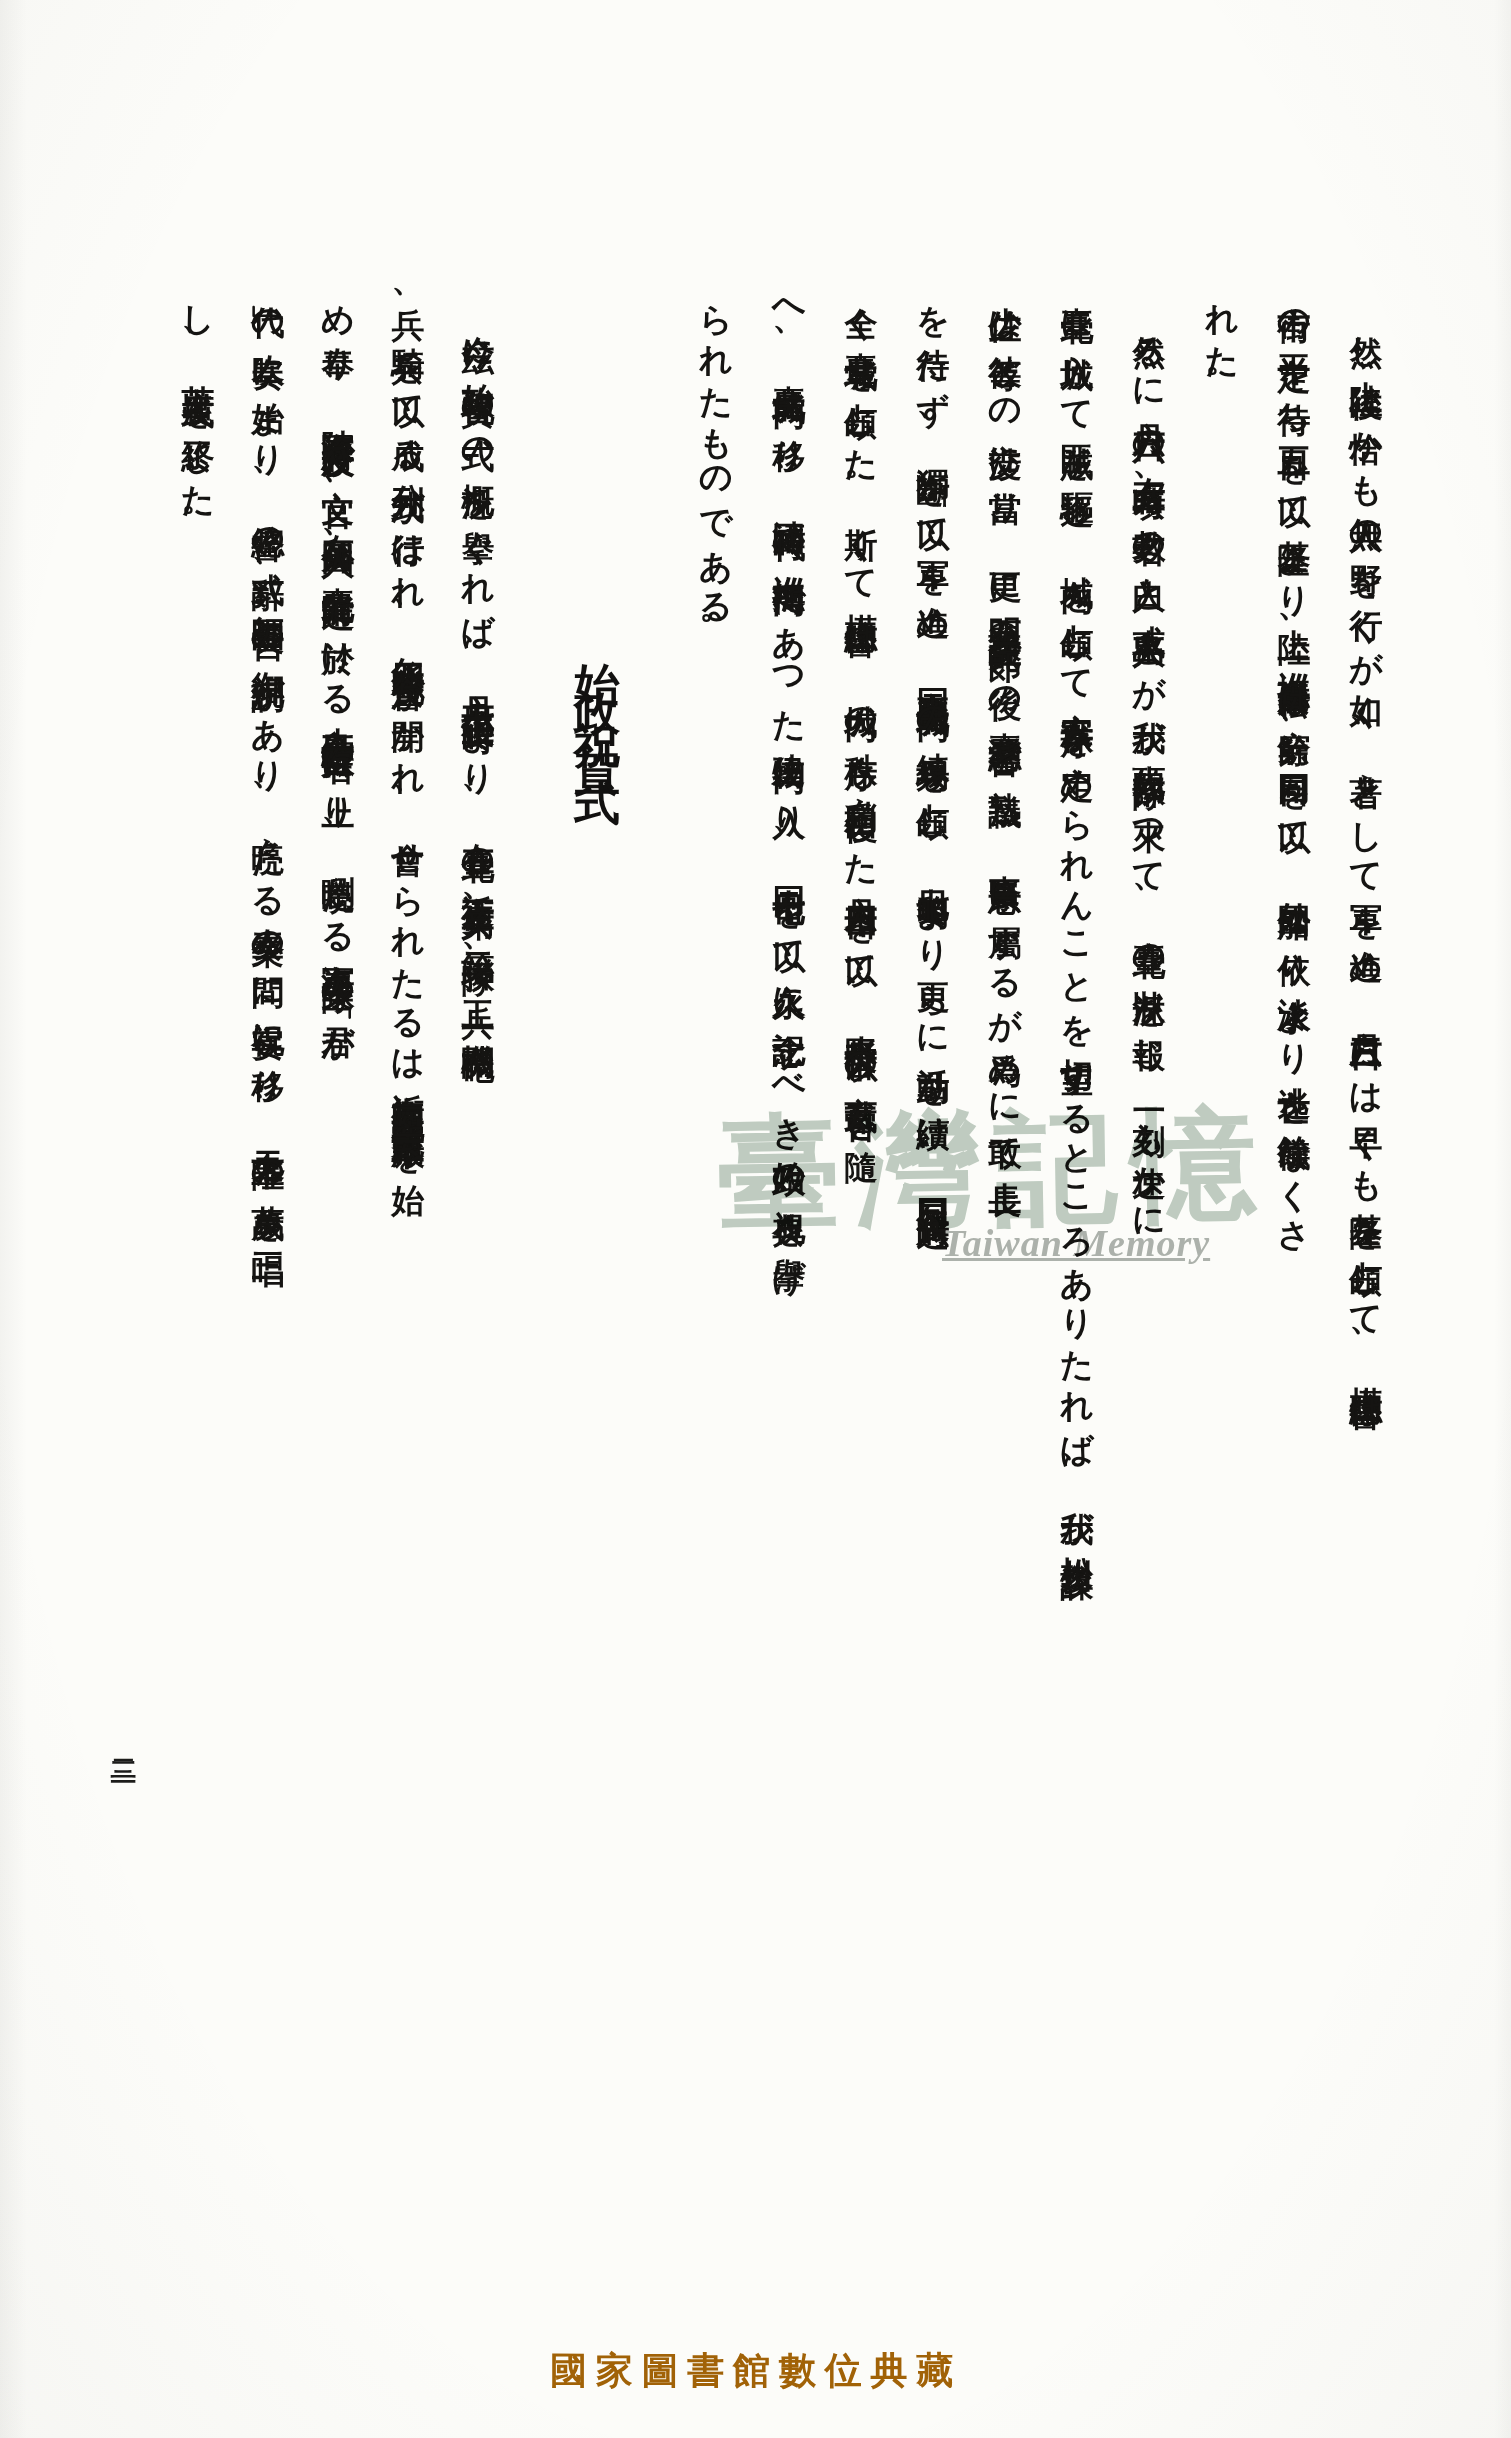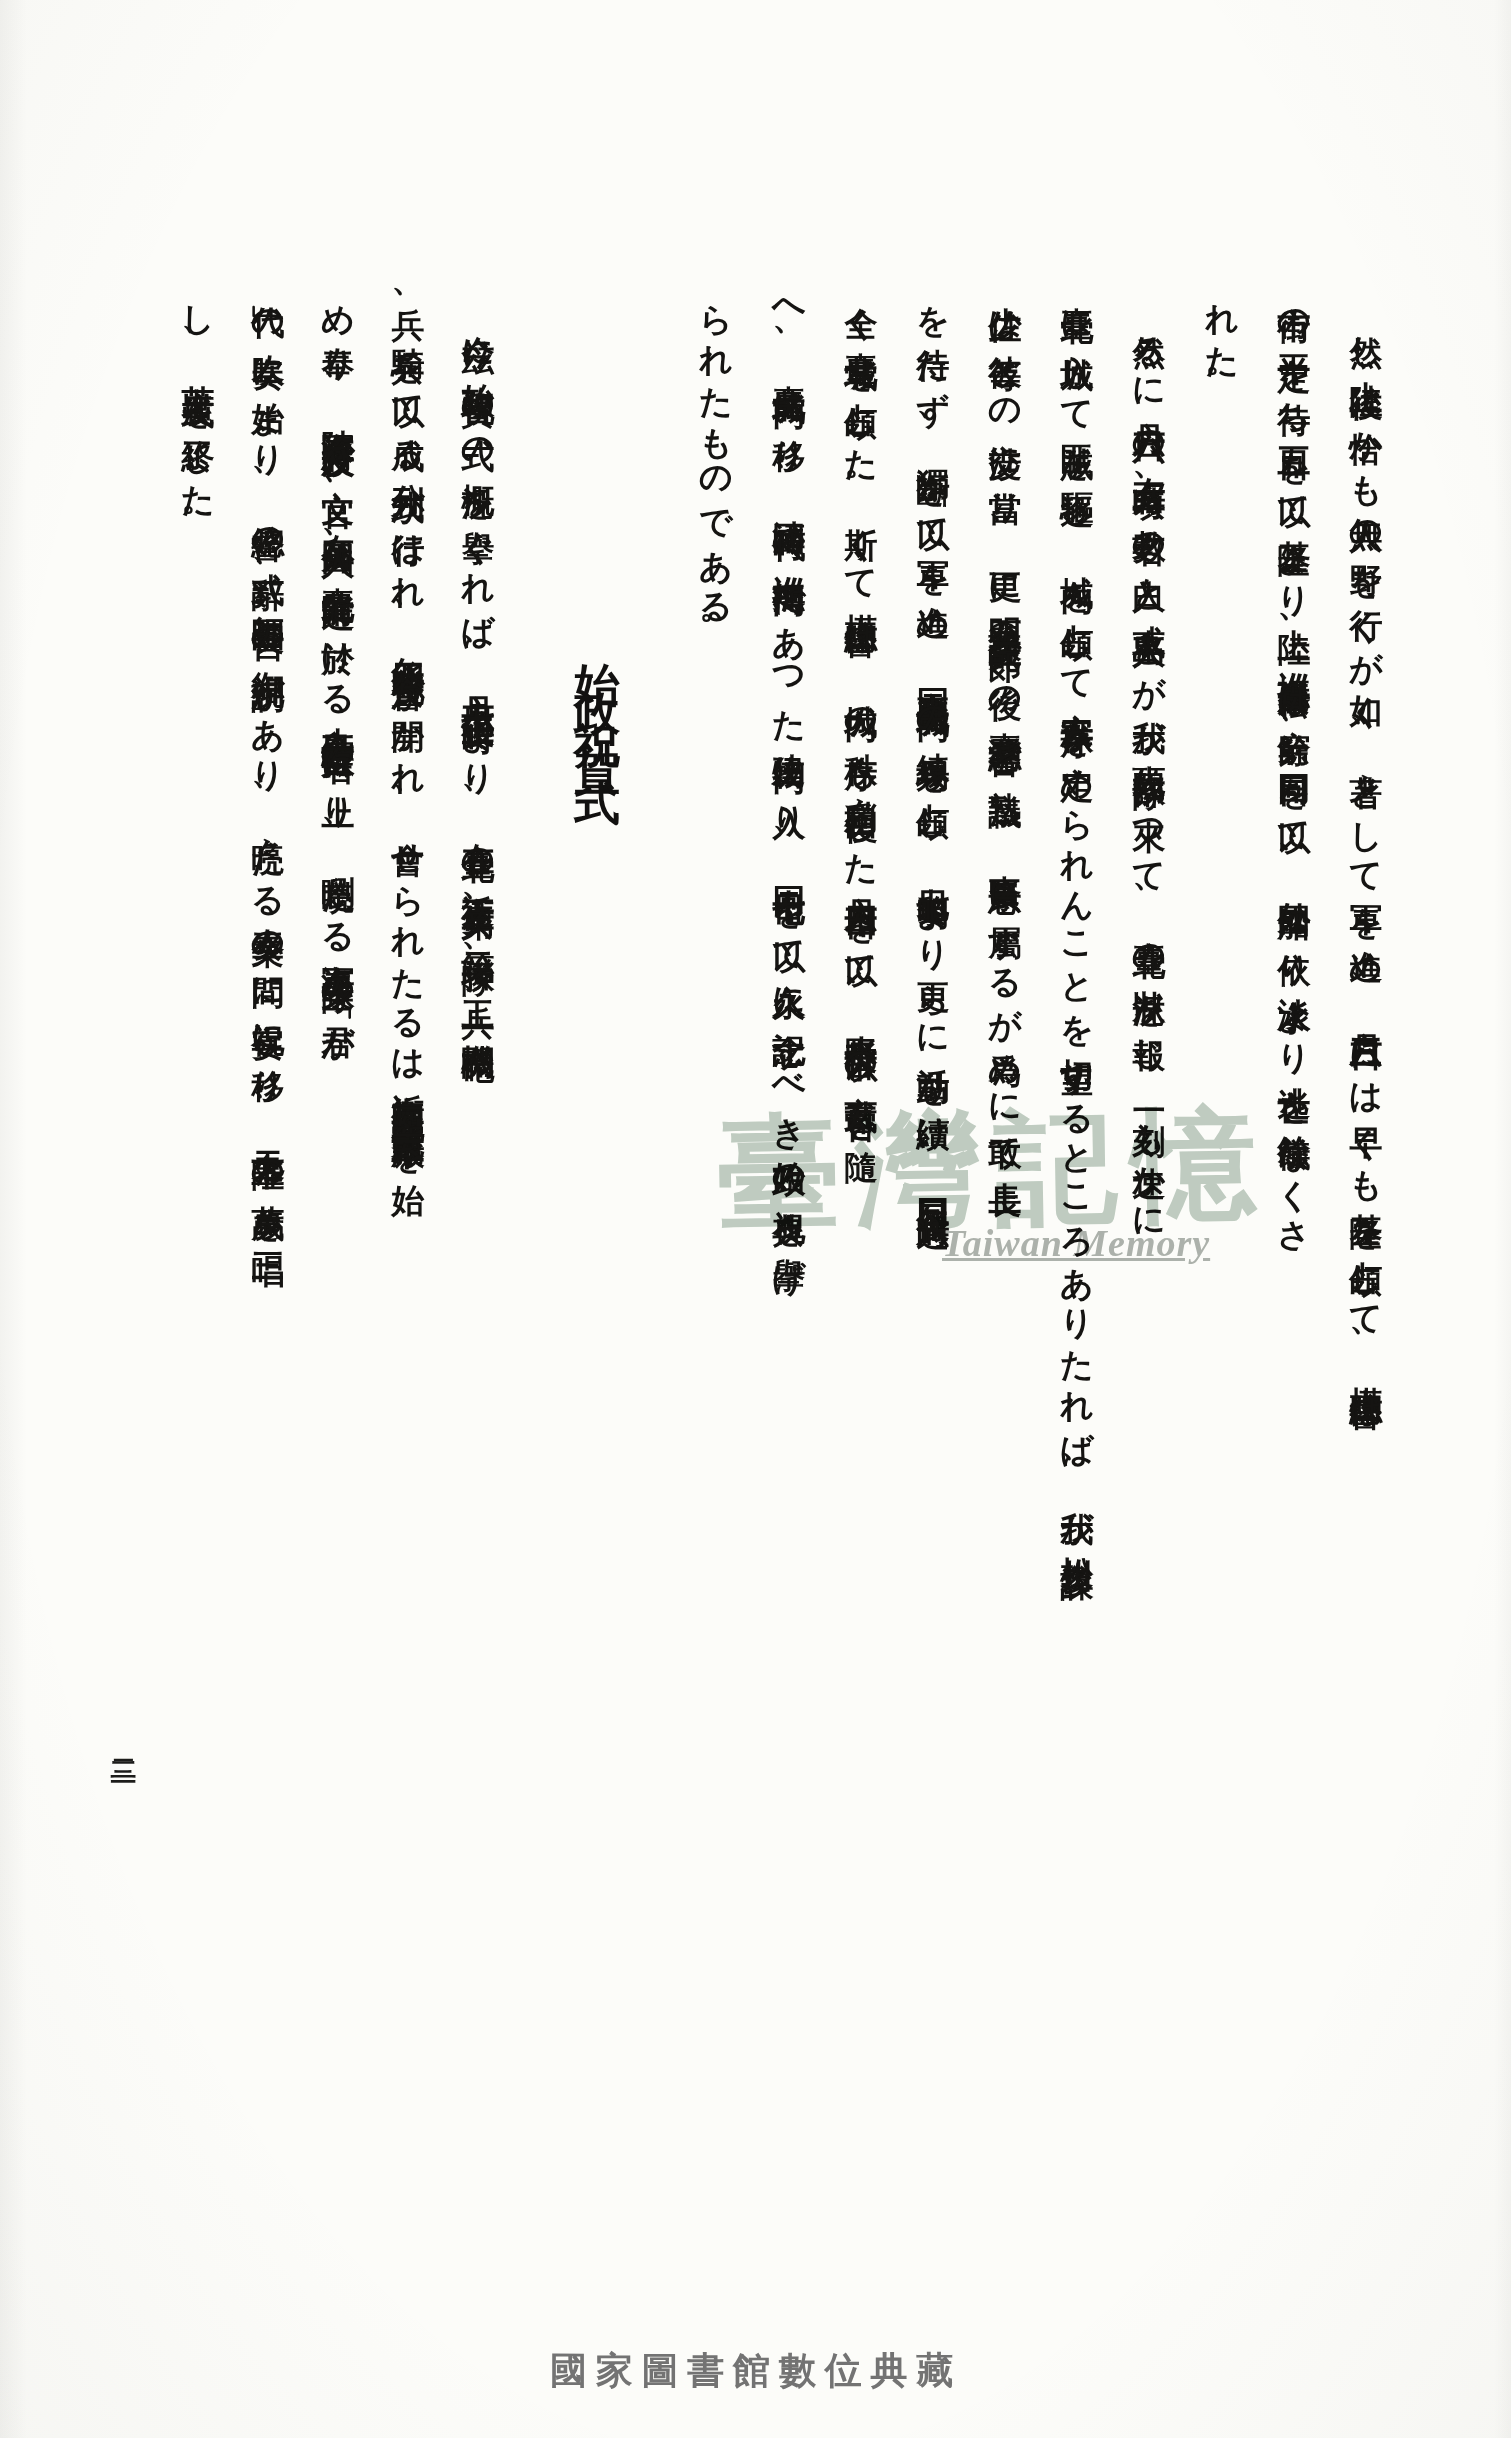--- a/index.html
+++ b/index.html
@@ -28,21 +28,21 @@
     font-weight:700;color:#121110;white-space:nowrap;
   }
   .pagenum{
     position:absolute;left:105px;top:1740px;
     writing-mode:vertical-rl;text-orientation:mixed;
     font-size:26px;line-height:37px;letter-spacing:2px;
     color:#1c1c1a;font-weight:600;
   }
   .footer{
     position:absolute;left:50%;top:2346px;transform:translateX(-50%);
-    font-size:37px;letter-spacing:8.8px;color:#737373;font-weight:600;white-space:nowrap;
+    font-size:37px;letter-spacing:8.8px;color:#a16207;font-weight:600;white-space:nowrap;
   }
   .watermark{
     position:absolute;inset:0;pointer-events:none;mix-blend-mode:multiply;z-index:5;
   }
   .wm-cjk{
     position:absolute;left:717px;top:1088px;
     font-size:123px;letter-spacing:15.6px;font-weight:700;
     opacity:.48;white-space:nowrap;transform:rotate(-1deg);
   }
   .wm-latin{

